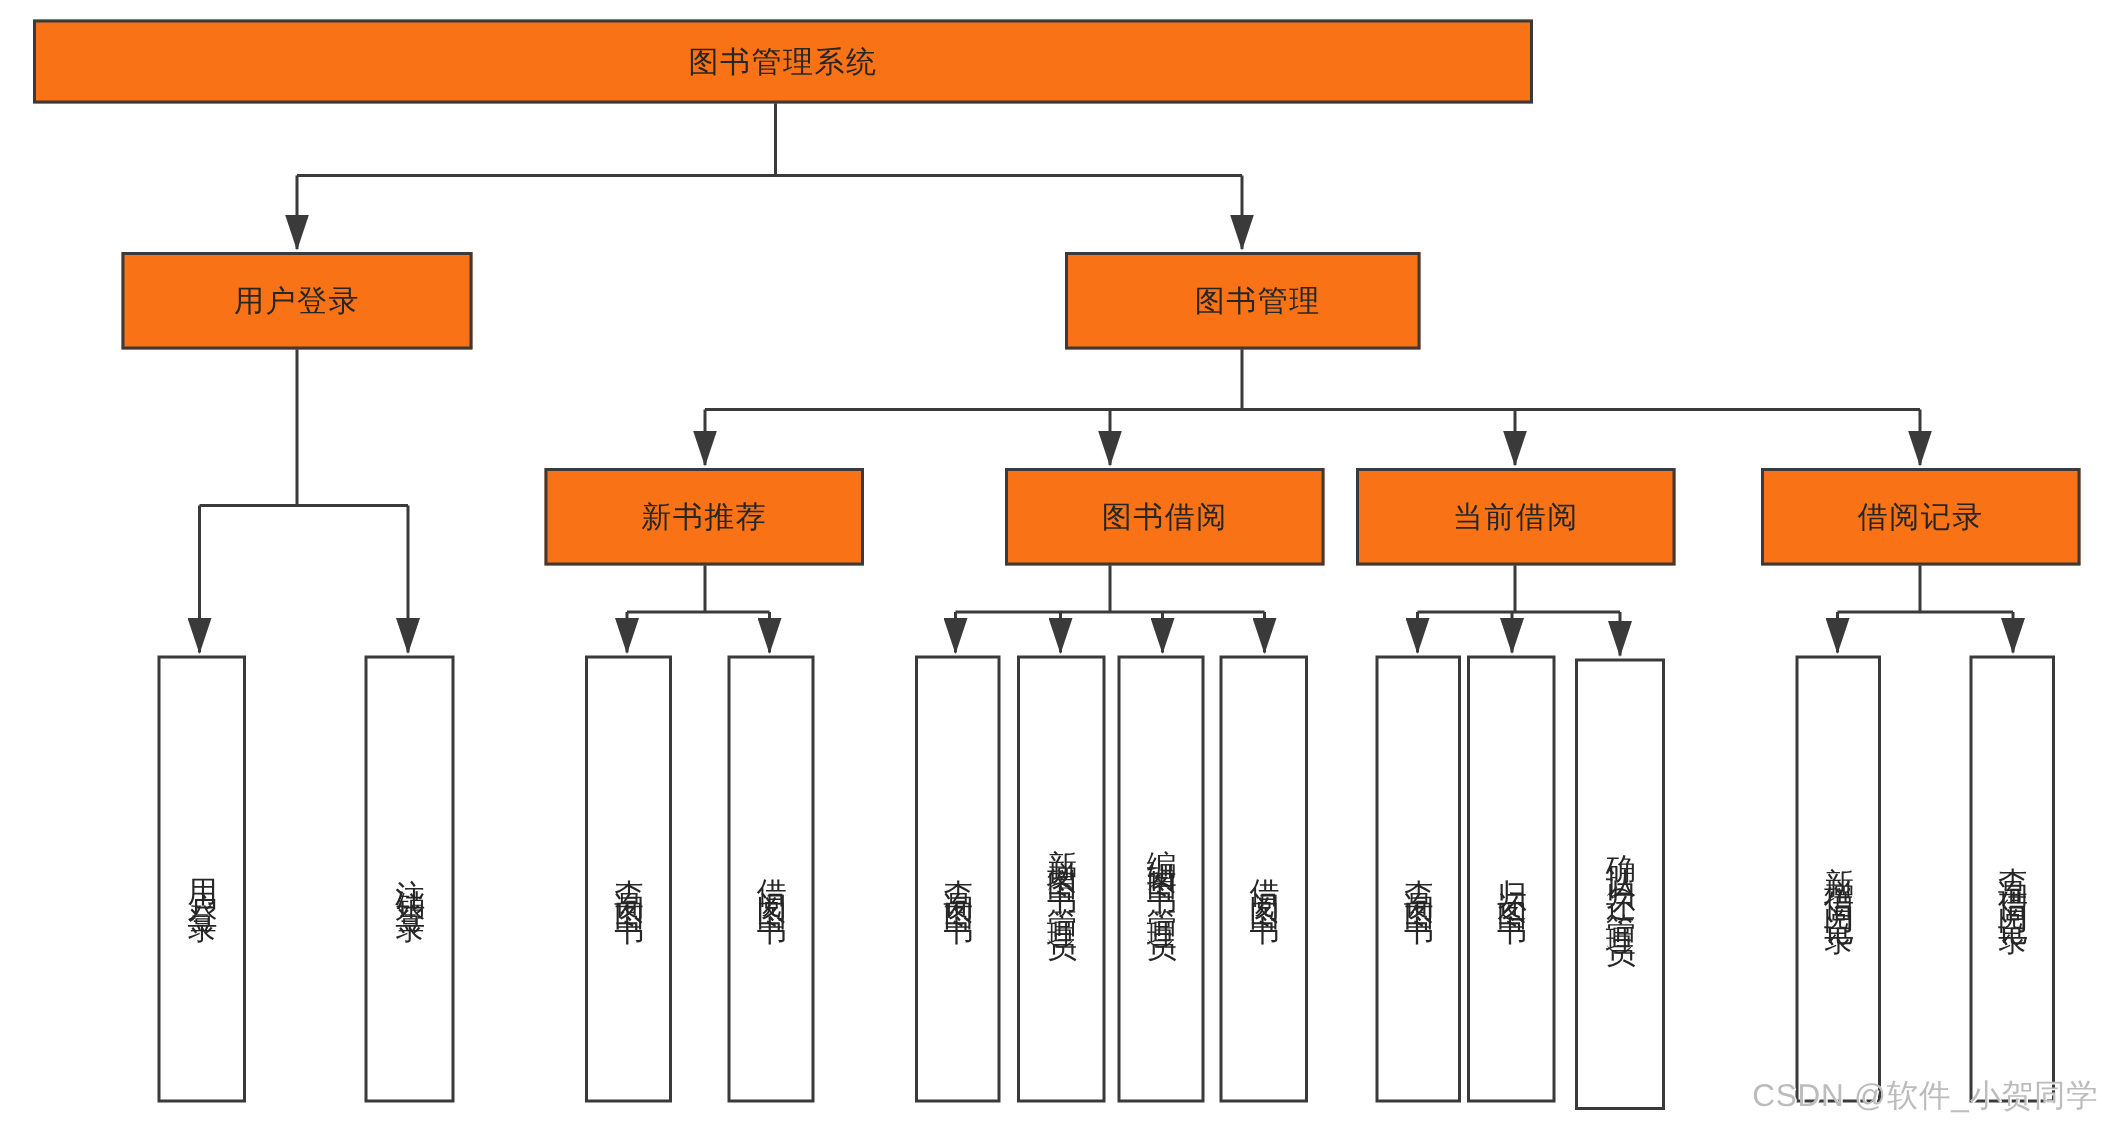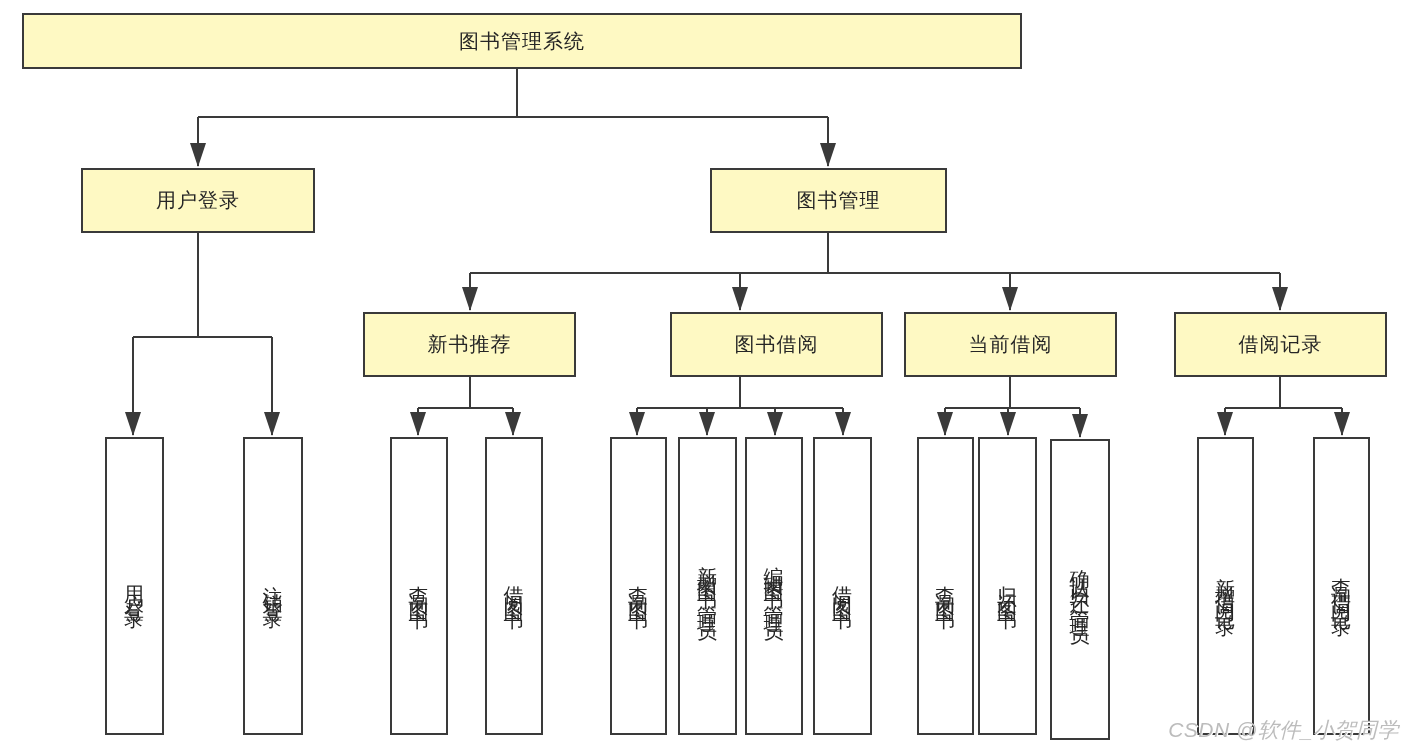--- a/index.html
+++ b/index.html
@@ -10,21 +10,21 @@
     font-family:"Liberation Sans", sans-serif;
     overflow:hidden;
   }
   .connectors{
     position:absolute;left:0;top:0;width:1405px;height:747px;
     z-index:0;
   }
   .hnode{
     position:absolute;
     box-sizing:border-box;
-    background:#fef9c3;
+    background:#f97316;
     border:2.5px solid #3a3a3a;
     display:flex;align-items:center;justify-content:center;
     font-size:20px;letter-spacing:1px;
     color:#262626;
     z-index:1;
   }
   .vnode{
     position:absolute;
     top:437px;height:298px;
     box-sizing:border-box;
@@ -43,21 +43,20 @@
     white-space:nowrap;
   }
   .watermark{
     position:absolute;
     right:6px;bottom:3px;
     font-size:21px;
     color:#bcbcbc;
     text-shadow:1px 1px 0 #fefefe;
     letter-spacing:0.5px;
     z-index:2;
-    font-style:italic;
   }
 </style>
 </head>
 <body>
 
 <div class="canvas">
 
   <svg class="connectors" viewBox="0 0 1405 747" xmlns="http://www.w3.org/2000/svg">
     <defs>
       <marker id="arr" viewBox="0 0 24 16" refX="23" refY="8" markerWidth="24" markerHeight="16" markerUnits="userSpaceOnUse" orient="auto">

